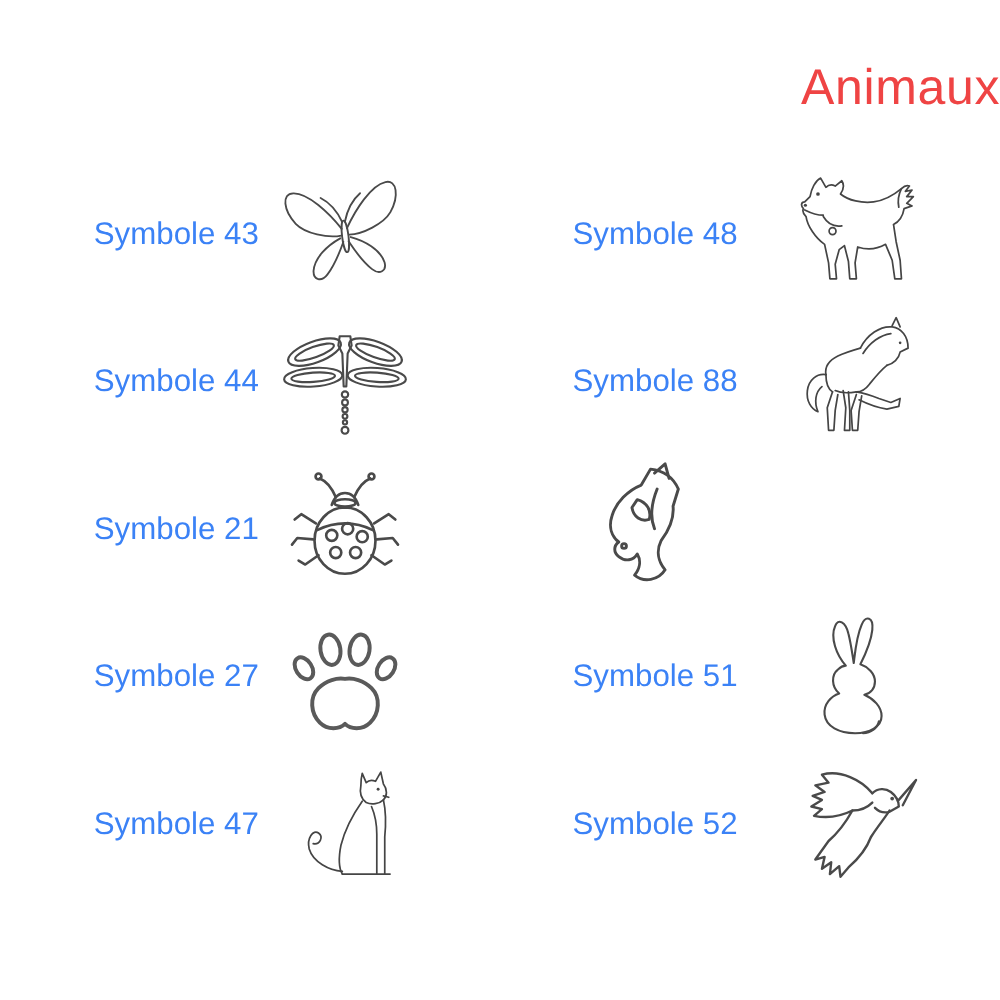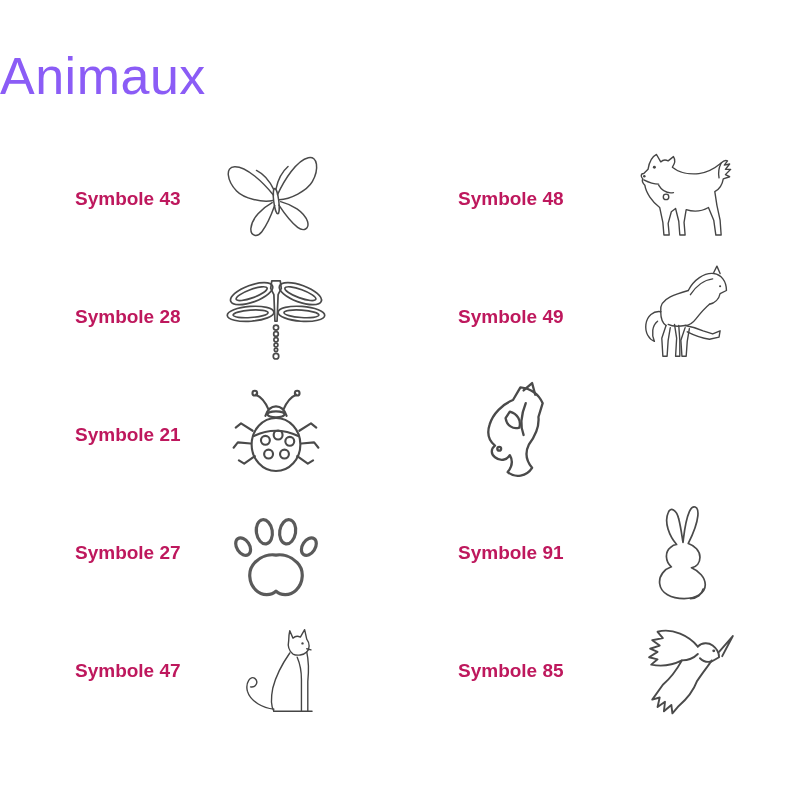--- a/index.html
+++ b/index.html
@@ -1,25 +1,25 @@
 <!DOCTYPE html>
 <html><head>
 <meta charset="utf-8">
 <style>
   * { margin:0; padding:0; box-sizing:border-box; }
   html,body { width:800px; height:800px; background:#ffffff; overflow:hidden;
               font-family:"Liberation Sans", sans-serif; }
   .sheet { width:800px; height:800px; background:#ffffff; }
-  .title { padding-top:50px; text-align:left; font-size:52px; font-weight:400;
-           color:#8b5cf6; letter-spacing:0.5px; line-height:1; }
+  .title { padding-top:50px; text-align:right; font-size:40px; font-weight:400;
+           color:#ef4444; letter-spacing:0.5px; line-height:1; }
   .grid { margin-top:38px; display:grid; grid-template-columns:400px 400px; }
   .cell { display:flex; align-items:center; height:118px; }
   .cell.left  { padding-left:75px; }
   .cell.right { padding-left:58px;gap:24px; }
-  .label { font-size:19px; color:#be185d; width:146px; flex:0 0 146px;font-weight:bold; }
+  .label { font-size:25px; color:#3b82f6; width:146px; flex:0 0 146px; }
   .icon { width:110px; height:112px; display:flex; align-items:center; justify-content:center; }
   .icon svg { width:106px; height:108px; display:block; }
 </style>
 </head>
 <body>
 
 <div class="sheet">
 
   <div class="title">Animaux</div>
 
@@ -52,21 +52,21 @@
             <path d="M13,32 C17,34 22,36 27,36"></path>
             <path d="M27,37 C30,42 35,45 41,44"></path>
             <circle cx="34" cy="48" r="2.6"></circle>
             <path d="M86,16 C84,20 83,25 84,30"></path>
           </g>
         </svg>
       </span>
     </div>
 
     <div class="cell left">
-      <span class="label">Symbole 28</span>
+      <span class="label">Symbole 44</span>
       <span class="icon">
         <svg viewBox="0 0 100 100">
           <g fill="none" stroke="#4a4a4a" stroke-width="1.6" stroke-linecap="round" stroke-linejoin="round">
             <ellipse cx="27" cy="28" rx="21" ry="8" transform="rotate(-20 27 28)"></ellipse>
             <ellipse cx="27" cy="28" rx="15.5" ry="4" transform="rotate(-20 27 28)"></ellipse>
             <ellipse cx="73" cy="28" rx="21" ry="8" transform="rotate(20 73 28)"></ellipse>
             <ellipse cx="73" cy="28" rx="15.5" ry="4" transform="rotate(20 73 28)"></ellipse>
             <ellipse cx="26" cy="47" rx="22" ry="7" transform="rotate(-4 26 47)"></ellipse>
             <ellipse cx="26" cy="47" rx="16.5" ry="3.5" transform="rotate(-4 26 47)"></ellipse>
             <ellipse cx="74" cy="47" rx="22" ry="7" transform="rotate(4 74 47)"></ellipse>
@@ -76,21 +76,21 @@
             <circle cx="50" cy="66" r="2.2"></circle>
             <circle cx="50" cy="71.5" r="2"></circle>
             <circle cx="50" cy="76.5" r="1.8"></circle>
             <circle cx="50" cy="81" r="1.6"></circle>
             <circle cx="50" cy="87" r="2.6"></circle>
           </g>
         </svg>
       </span>
     </div>
     <div class="cell right">
-      <span class="label">Symbole 49</span>
+      <span class="label">Symbole 88</span>
       <span class="icon">
         <svg viewBox="0 0 100 100">
           <g fill="none" stroke="#454545" stroke-width="1.3" stroke-linecap="round" stroke-linejoin="round">
             <path d="M55,25 C60,15 70,8 79,9 C86,10 91,16 91,25 L85,28 C84,33 80,37 75,38"></path>
             <path d="M79,8 L82,2 L85,9"></path>
             <path d="M57,29 C62,21 70,15 78,14"></path>
             <circle cx="85" cy="21" r="1" fill="#454545" stroke="none"></circle>
             <path d="M75,38 C70,42 66,47 62,52 C59,56 56,58 52,58"></path>
             <path d="M52,58 C58,59 64,61 69,63 L78,66 L85,63 L84,69 L75,71 C68,70 60,67 54,64"></path>
             <path d="M52,60 L48,72 L49,87 L53,87 L54,73 L56,61"></path>
@@ -155,21 +155,21 @@
             <path d="M50,86 C46,90 37,91 31,85 C24,78 23,66 30,59 C36,53 44,51 50,52 C56,51 64,53 70,59 C77,66 76,78 69,85 C63,91 54,90 50,86 Z"></path>
             <ellipse cx="39" cy="30" rx="7.5" ry="11.5" transform="rotate(-9 39 30)"></ellipse>
             <ellipse cx="61" cy="30" rx="7.5" ry="11.5" transform="rotate(9 61 30)"></ellipse>
             <ellipse cx="19" cy="44" rx="6" ry="9" transform="rotate(-33 19 44)"></ellipse>
             <ellipse cx="81" cy="44" rx="6" ry="9" transform="rotate(33 81 44)"></ellipse>
           </g>
         </svg>
       </span>
     </div>
     <div class="cell right">
-      <span class="label">Symbole 91</span>
+      <span class="label">Symbole 51</span>
       <span class="icon">
         <svg viewBox="0 0 100 100">
           <g fill="none" stroke="#4a4a4a" stroke-width="1.6" stroke-linecap="round" stroke-linejoin="round">
             <path d="M44,42 C37,34 32,21 36,12 C38,6 44,9 46,18 C48,26 49,34 50,40 C51,32 52,20 56,11 C59,4 65,5 64,15 C63,25 58,35 55,41 C61,43 66,48 66,54 C66,59 63,63 58,64 C65,67 71,73 71,80 C71,88 62,93 51,93 C39,93 29,88 28,79 C27,71 33,65 39,63 C33,58 33,49 38,45 C40,43 42,42 44,42 Z"></path>
             <path d="M57,93 C63,93 68,89 69,84"></path>
           </g>
         </svg>
       </span>
     </div>
 
@@ -184,21 +184,21 @@
             <path d="M63,33 C56,43 50,54 47,66 C45,76 45,83 48,88"></path>
             <path d="M79,32 C81,41 81,50 80,60 L80,88"></path>
             <path d="M70,37 C73,44 74,52 74,58 L74,88"></path>
             <path d="M48,88 L84,88"></path>
             <path d="M48,86 C38,85 26,79 23,69 C21,61 26,54 30,57 C34,60 31,66 26,65"></path>
           </g>
         </svg>
       </span>
     </div>
     <div class="cell right">
-      <span class="label">Symbole 85</span>
+      <span class="label">Symbole 52</span>
       <span class="icon">
         <svg viewBox="0 0 100 100">
           <g fill="none" stroke="#4a4a4a" stroke-width="1.8" stroke-linecap="round" stroke-linejoin="round">
             <path d="M64,27 C56,17 40,9 26,13 L31,19 L21,21 L28,26 L19,29 L26,32 L18,37 L26,39 L20,44 C30,46 41,44 49,40 C44,49 38,57 31,63 L21,77 L28,75 L26,84 L33,79 L32,88 L39,82 L40,90 L46,83 C54,76 60,68 63,60 C68,52 74,45 77,40"></path>
             <path d="M64,27 C68,23 74,23 78,26 C82,29 84,33 84,37 L77,41 C73,42 69,41 66,38"></path>
             <path d="M84,32 L97,17 L87,36"></path>
             <circle cx="79" cy="31" r="1.4" fill="#4a4a4a" stroke="none"></circle>
             <path d="M49,40 C55,40 60,38 64,34"></path>
           </g>
         </svg>

